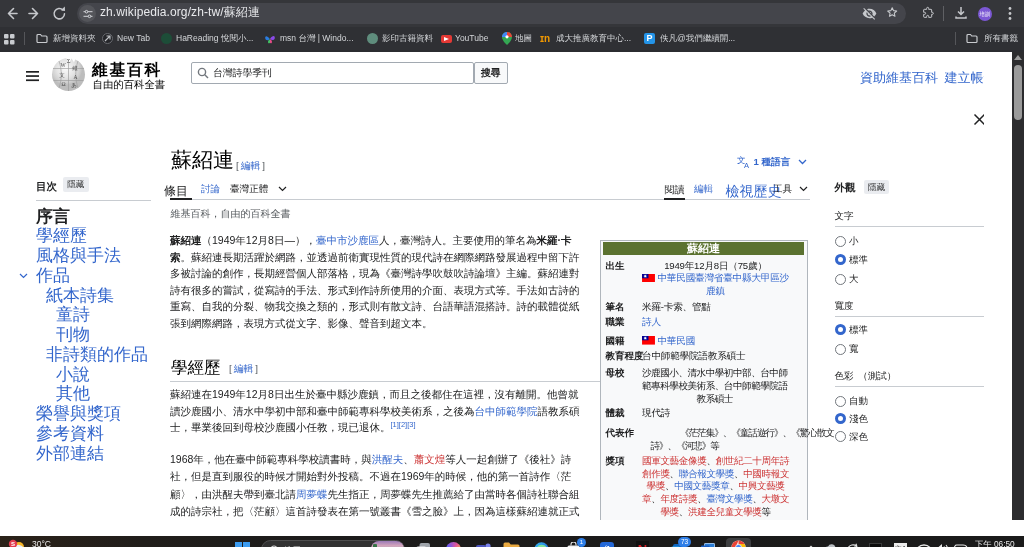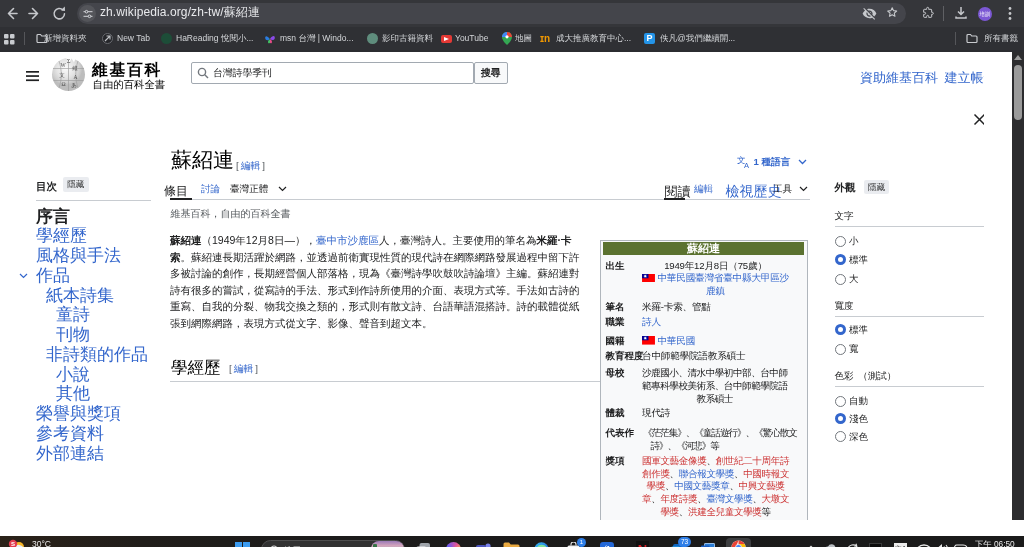--- a/index.html
+++ b/index.html
@@ -76,21 +76,21 @@
         <rect x="0" y="0" width="4.5" height="4.5" rx="1"></rect>
         <rect x="6" y="0" width="4.5" height="4.5" rx="1"></rect>
         <rect x="0" y="6" width="4.5" height="4.5" rx="1"></rect>
         <rect x="6" y="6" width="4.5" height="4.5" rx="1"></rect>
       </g>
     </svg>
   <div class="abs" style="left:24px;top:5px;width:1px;height:13px;background:#55565a"></div>
   <svg class="abs" style="left:36px;top:6px" width="12" height="11" viewBox="0 0 12 11">
       <path d="M1 2.5 a1 1 0 0 1 1-1 h2.5 l1.2 1.5 H10 a1 1 0 0 1 1 1 v4.5 a1 1 0 0 1 -1 1 H2 a1 1 0 0 1 -1-1 z" fill="none" stroke="#c9cbcf" stroke-width="1.2"></path>
     </svg>
-  <div class="bmt" style="left:44px">新增資料夾</div>
+  <div class="bmt" style="left:53px">新增資料夾</div>
   <div class="abs" style="left:102px;top:6px;width:11px;height:11px;border-radius:50%;background:#25262a;border:1px solid #686a6f"></div>
   <svg class="abs" style="left:104px;top:8px" width="7" height="7" viewBox="0 0 7 7">
       <path d="M1 6 L6 1 M2.5 1 H6 V4.5" stroke="#c2c4c8" stroke-width="1.1" fill="none"></path>
     </svg>
   <div class="bmt" style="left:117px">New Tab</div>
   <div class="abs" style="left:161px;top:6px;width:11px;height:11px;border-radius:50%;background:#1d4d38"></div>
   <div class="bmt" style="left:176px">HaReading 悅閱小...</div>
   <svg class="abs" style="left:264px;top:6px" width="12" height="12" viewBox="0 0 12 12">
       <g>
         <path d="M5.8 6 C3 2 1 3 1.2 5 C1.5 7.5 4 8 5.8 6z" fill="#2a7de1"></path>
@@ -183,21 +183,21 @@
   <div class="t" style="left:753.5px;top:106px;font-size:9.6px;font-weight:bold;color:#36c">1 種語言</div>
   <svg class="t" style="left:798px;top:109px" width="9" height="6" viewBox="0 0 9 6">
       <path d="M1 1 L4.5 4.5 L8 1" stroke="#36c" stroke-width="1.3" fill="none"></path>
     </svg>
   <div class="t" style="left:164px;top:132.5px;font-size:12px;color:#202122">條目</div>
   <div class="t" style="left:201px;top:132.5px;font-size:9.6px;color:#36c">討論</div>
   <div class="t" style="left:230px;top:132.5px;font-size:9.6px;color:#202122">臺灣正體</div>
   <svg class="t" style="left:278px;top:136px" width="9" height="6" viewBox="0 0 9 6">
       <path d="M1 1 L4.5 4.5 L8 1" stroke="#202122" stroke-width="1.2" fill="none"></path>
     </svg>
-  <div class="t" style="left:664.5px;top:132.5px;font-size:13px;color:#202122">閱讀</div>
+  <div class="t" style="left:664.5px;top:132.5px;font-size:10px;color:#202122">閱讀</div>
   <div class="t" style="left:694px;top:132.5px;font-size:9.6px;color:#36c">編輯</div>
   <div class="t" style="left:725.5px;top:132.5px;font-size:14px;color:#36c">檢視歷史</div>
   <div class="t" style="left:773px;top:132.5px;font-size:9.6px;color:#202122">工具</div>
   <svg class="t" style="left:799px;top:136px" width="9" height="6" viewBox="0 0 9 6">
       <path d="M1 1 L4.5 4.5 L8 1" stroke="#202122" stroke-width="1.2" fill="none"></path>
     </svg>
   <div class="t" style="left:170px;top:149px;width:640px;height:1px;background:#c8ccd1"></div>
   <div class="t" style="left:170px;top:148px;width:22px;height:2px;background:#202122"></div>
   <div class="t" style="left:664px;top:148px;width:21px;height:2px;background:#202122"></div>
   <div class="t" style="left:170.5px;top:156.5px;font-size:10px;color:#54595d">維基百科，自由的百科全書</div>
@@ -219,20 +219,22 @@
     <div>參考資料</div>
     <div>外部連結</div>
   </div>
   <svg class="t" style="left:19px;top:222.5px" width="9" height="6" viewBox="0 0 9 6">
       <path d="M1 1 L4.5 4.5 L8 1" stroke="#36c" stroke-width="1.2" fill="none"></path>
     </svg>
   <div class="t" style="left:170px;top:182px;font-size:10.5px;line-height:16.6px;color:#202122"><b>蘇紹連</b>（1949年12月8日—），<a class="b">臺中市沙鹿區</a>人，臺灣詩人。主要使用的筆名為<b>米羅·卡</b><br><b>索</b>。蘇紹連長期活躍於網路，並透過前衛實現性質的現代詩在網際網路發展過程中留下許<br>多被討論的創作，長期經營個人部落格，現為《臺灣詩學吹鼓吹詩論壇》主編。蘇紹連對<br>詩有很多的嘗試，從寫詩的手法、形式到作詩所使用的介面、表現方式等。手法如古詩的<br>重寫、自我的分裂、物我交換之類的，形式則有散文詩、台語華語混搭詩。詩的載體從紙<br>張到網際網路，表現方式從文字、影像、聲音到超文本。</div>
   <div class="t" style="left:171px;top:307px;font-size:16.5px;color:#000">學經歷</div>
   <div class="t" style="left:229px;top:313px;font-size:9.8px;color:#54595d">[ <a class="b">編輯</a> ]</div>
   <div class="t" style="left:170px;top:331px;width:636px;height:1px;background:#c8ccd1"></div>
+  <div class="t" style="left:170px;top:336px;font-size:10.5px;line-height:16.6px;color:#202122">蘇紹連在1949年12月8日出生於臺中縣沙鹿鎮，而且之後都住在這裡，沒有離開。他曾就<br>讀沙鹿國小、清水中學初中部和臺中師範專科學校美術系，之後為<a class="b">台中師範學院</a>語教系碩<br>士，畢業後回到母校沙鹿國小任教，現已退休。<sup style="font-size:7.5px;line-height:0"><a class="b">[1][2][3]</a></sup></div>
+  <div class="t" style="left:170px;top:401px;font-size:10.5px;line-height:17.3px;color:#202122">1968年，他在臺中師範專科學校讀書時，與<a class="b">洪醒夫</a>、<a class="r">蕭文煌</a>等人一起創辦了《後社》詩<br>社，但是直到服役的時候才開始對外投稿。不過在1969年的時候，他的第一首詩作〈茫<br>顧〉，由洪醒夫帶到臺北請<a class="b">周夢蝶</a>先生指正，周夢蝶先生推薦給了由當時各個詩社聯合組<br>成的詩宗社，把〈茫顧〉這首詩發表在第一號叢書《雪之臉》上，因為這樣蘇紹連就正式</div>
   <div class="t" style="left:599.5px;top:189.5px;width:208px;height:282px;border:1px solid #b0b6bc;background:#f8f9fa"></div>
   <div class="t" style="left:603px;top:192px;width:201px;height:13px;background:#5b7230;color:#fff;font-weight:bold;font-size:11px;text-align:center;line-height:13px">蘇紹連</div>
   <div id="ibx" style="position:absolute;left:0;top:0;font-size:9.6px;line-height:12.7px;color:#202122">
     <div class="t lb" style="top:209.7px">出生</div>
     <div class="t vl" style="top:209.7px">1949年12月8日（75歲）<br><svg width="13" height="8.6" viewBox="0 0 30 20" style="vertical-align:-1px">
           <rect width="30" height="20" fill="#fe0000"></rect>
           <rect width="15" height="10" fill="#000095"></rect>
           <g fill="#fff">
             <circle cx="7.5" cy="5" r="2.2"></circle>
             <g stroke="#fff" stroke-width="1">
@@ -255,21 +257,21 @@
             </g>
           </g>
         </svg> <a class="b">中華民國</a></div>
     <div class="t lb" style="top:300.2px">教育程度</div>
     <div class="t vl" style="top:300.2px">台中師範學院語教系碩士</div>
     <div class="t lb" style="top:317.4px">母校</div>
     <div class="t vl" style="top:317.4px;letter-spacing:-0.5px">沙鹿國小、清水中學初中部、台中師<br>範專科學校美術系、台中師範學院語<br>教系碩士</div>
     <div class="t lb" style="top:357.2px">體裁</div>
     <div class="t vl" style="top:357.2px">現代詩</div>
     <div class="t lb" style="top:377.2px">代表作</div>
-    <div class="t" style="left:643px;top:377.2px;letter-spacing:-1.05px">《茫茫集》、《童話遊行》、《驚心散文</div>
+    <div class="t" style="left:680px;top:377.2px;letter-spacing:-1.05px">《茫茫集》、《童話遊行》、《驚心散文</div>
     <div class="t" style="left:650.5px;top:389.9px;letter-spacing:-1.05px">詩》、《河悲》等</div>
     <div class="t lb" style="top:405px">獎項</div>
     <div class="t vl" style="top:405px;letter-spacing:-0.4px"><a class="r">國軍文藝金像獎</a>、<a class="r">創世紀二十周年詩</a><br><a class="r">創作獎</a>、<a class="b">聯合報文學獎</a>、<a class="r">中國時報文</a><br><a class="r">學獎</a>、<a class="b">中國文藝獎章</a>、<a class="r">中興文藝獎</a><br><a class="r">章</a>、<a class="r">年度詩獎</a>、<a class="b">臺灣文學獎</a>、<a class="r">大墩文</a><br><a class="r">學獎</a>、<a class="r">洪建全兒童文學獎</a>等</div>
   </div>
   <div class="t" style="left:834.5px;top:131px;font-size:10.5px;font-weight:bold;color:#202122">外觀</div>
   <div class="t" style="left:864px;top:129.5px;width:25px;height:14.5px;background:#eaecf0;border-radius:2px;text-align:center;line-height:14.5px;font-size:8.5px;color:#202122">隱藏</div>
   <div id="appx" style="position:absolute;left:0;top:0;font-size:9.5px;color:#202122">
     <div class="t" style="left:834.5px;top:160px">文字</div>
     <div class="t hr2" style="top:175.7px"></div>
     <div class="t ro" style="top:185.5px"></div>

